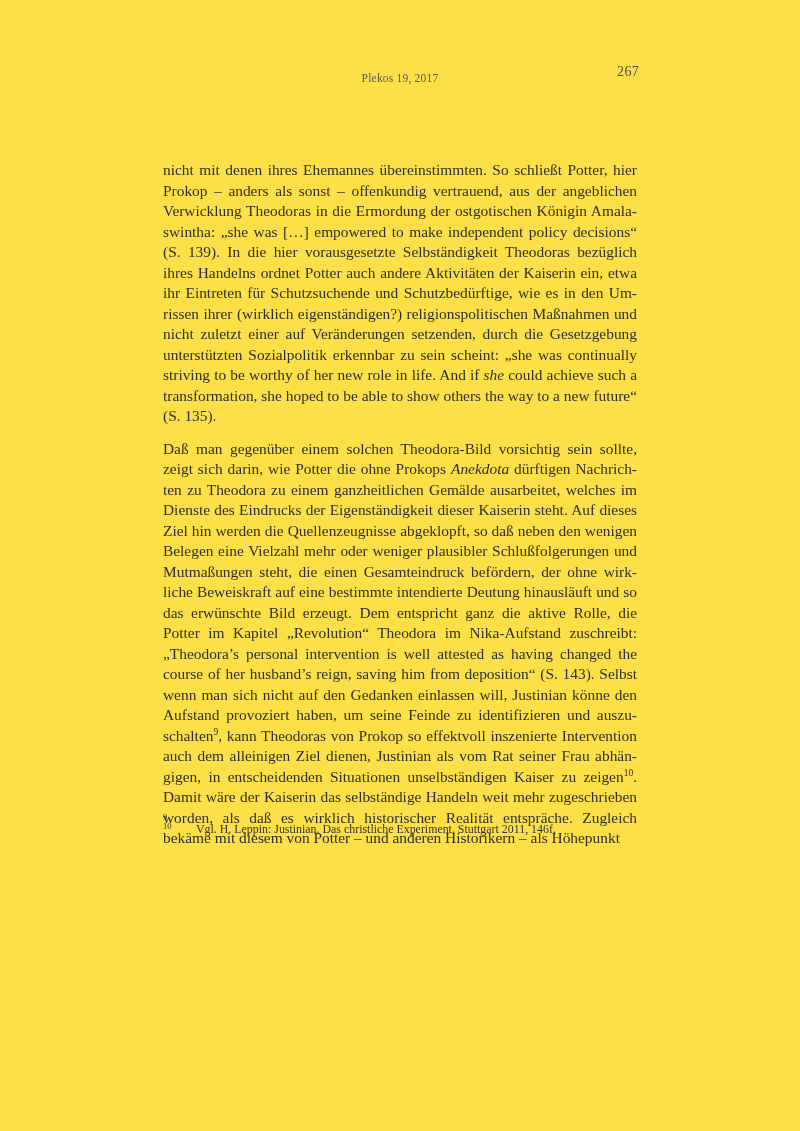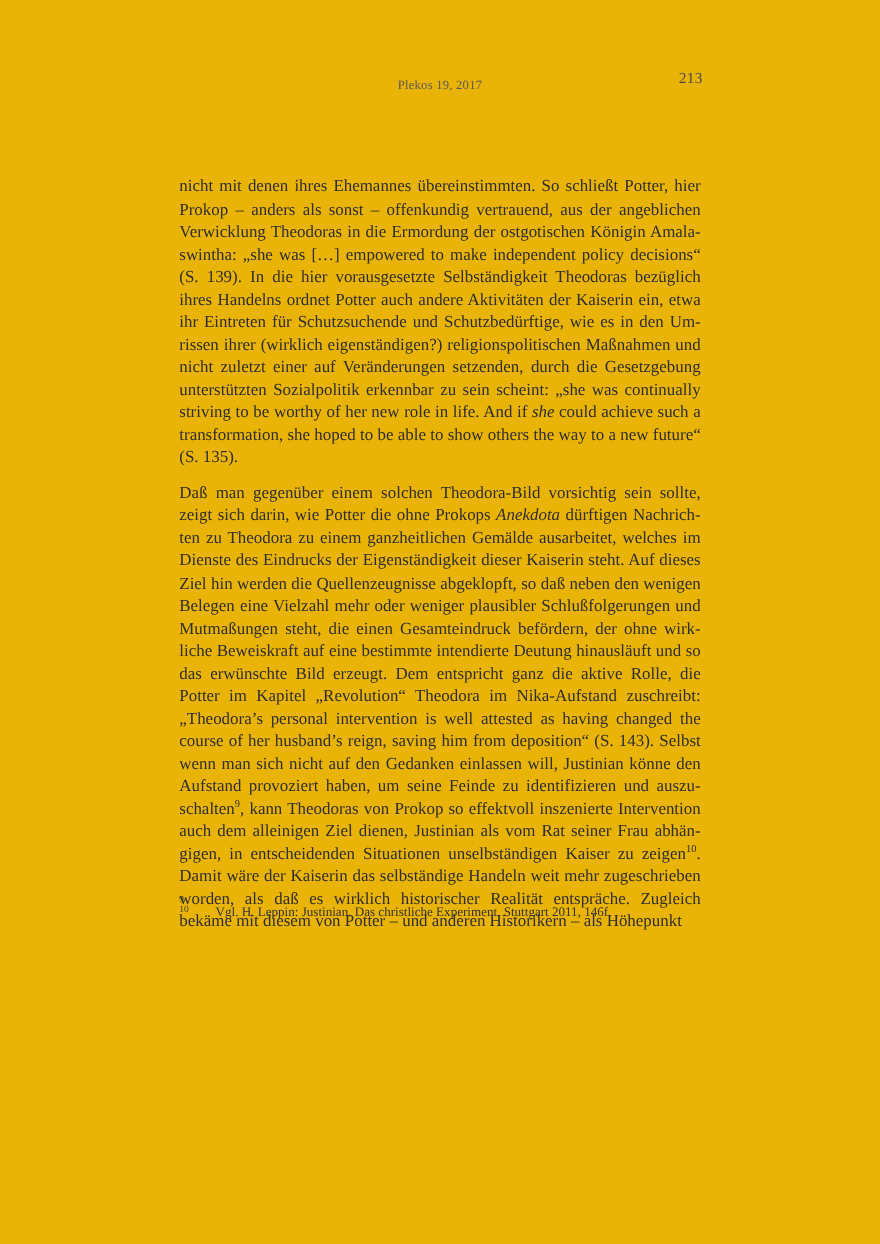--- a/index.html
+++ b/index.html
@@ -15,21 +15,21 @@
     position: relative;
     overflow: hidden;
   }
 
   .page {
     position: absolute;
     left: 0;
     top: 0;
     width: 800px;
     height: 1131px;
-    background: #eab308;
+    background: #fde047;
     font-family: Liberation Serif, serif;
   }
 
   
   .running-head {
     position: absolute;
     left: 163px;
     top: 72px;
     width: 474px;
     height: 20px;
@@ -110,21 +110,21 @@
     color: #3a3a3a;
   }
 </style>
 </head>
 <body>
 
 <div class="page">
 
   <div class="running-head">
     <div class="rh-center">Plekos 19, 2017</div>
-    <div class="rh-page">213</div>
+    <div class="rh-page">267</div>
   </div>
 
   <div class="textblock" id="textblock">
       <p class="body-par">nicht mit denen ihres Ehemannes übereinstimmten. So schließt Potter, hier Prokop – anders als sonst – offenkundig vertrauend, aus der angeblichen Verwicklung Theodoras in die Ermordung der ostgotischen Königin Amala-swintha: „she was […] empowered to make independent policy decisions“ (S. 139). In die hier vorausgesetzte Selbständigkeit Theodoras bezüglich ihres Handelns ordnet Potter auch andere Aktivitäten der Kaiserin ein, etwa ihr Eintreten für Schutzsuchende und Schutzbedürftige, wie es in den Um-rissen ihrer (wirklich eigenständigen?) religionspolitischen Maßnahmen und nicht zuletzt einer auf Veränderungen setzenden, durch die Gesetzgebung unterstützten Sozialpolitik erkennbar zu sein scheint: „she was continually striving to be worthy of her new role in life. And if <span class="it">she</span> could achieve such a transformation, she hoped to be able to show others the way to a new future“ (S. 135).</p>
       <p class="body-par">Daß man gegenüber einem solchen Theodora-Bild vorsichtig sein sollte, zeigt sich darin, wie Potter die ohne Prokops <span class="it">Anekdota</span> dürftigen Nachrich-ten zu Theodora zu einem ganzheitlichen Gemälde ausarbeitet, welches im Dienste des Eindrucks der Eigenständigkeit dieser Kaiserin steht. Auf dieses Ziel hin werden die Quellenzeugnisse abgeklopft, so daß neben den wenigen Belegen eine Vielzahl mehr oder weniger plausibler Schlußfolgerungen und Mutmaßungen steht, die einen Gesamteindruck befördern, der ohne wirk-liche Beweiskraft auf eine bestimmte intendierte Deutung hinausläuft und so das erwünschte Bild erzeugt. Dem entspricht ganz die aktive Rolle, die Potter im Kapitel „Revolution“ Theodora im Nika-Aufstand zuschreibt: „Theodora’s personal intervention is well attested as having changed the course of her husband’s reign, saving him from deposition“ (S. 143). Selbst wenn man sich nicht auf den Gedanken einlassen will, Justinian könne den Aufstand provoziert haben, um seine Feinde zu identifizieren und auszu-schalten<sup class="fn-ref">9</sup>, kann Theodoras von Prokop so effektvoll inszenierte Intervention auch dem alleinigen Ziel dienen, Justinian als vom Rat seiner Frau abhän-gigen, in entscheidenden Situationen unselbständigen Kaiser zu zeigen<sup class="fn-ref">10</sup>. Damit wäre der Kaiserin das selbständige Handeln weit mehr zugeschrieben worden, als daß es wirklich historischer Realität entspräche. Zugleich bekäme mit diesem von Potter – und anderen Historikern – als Höhepunkt</p>
     </div>
 
   <div class="footnotes" id="footnotes">
       <div class="footnote"><span class="fn-num">9</span></div>
       <div class="footnote"><span class="fn-num">10</span><span>Vgl. H. Leppin: Justinian. Das christliche Experiment. Stuttgart 2011, 146f.</span></div>

